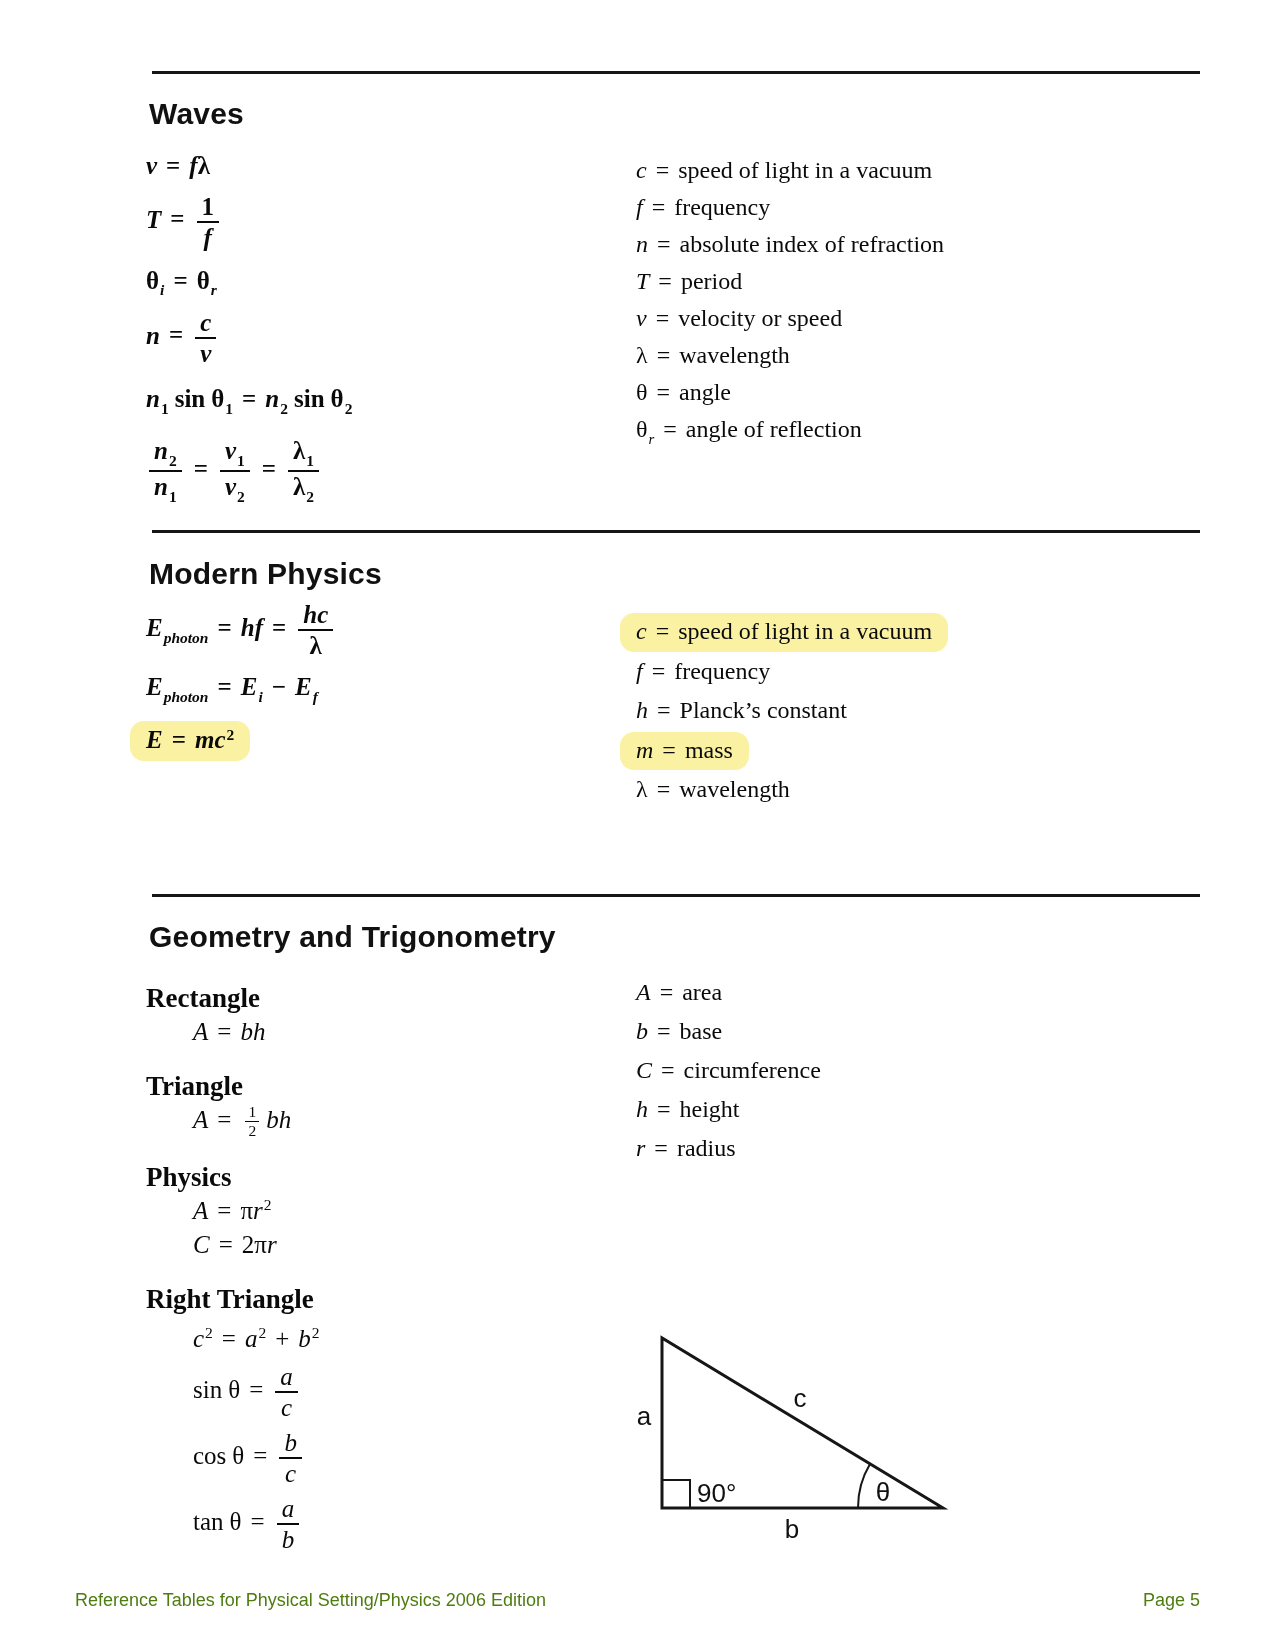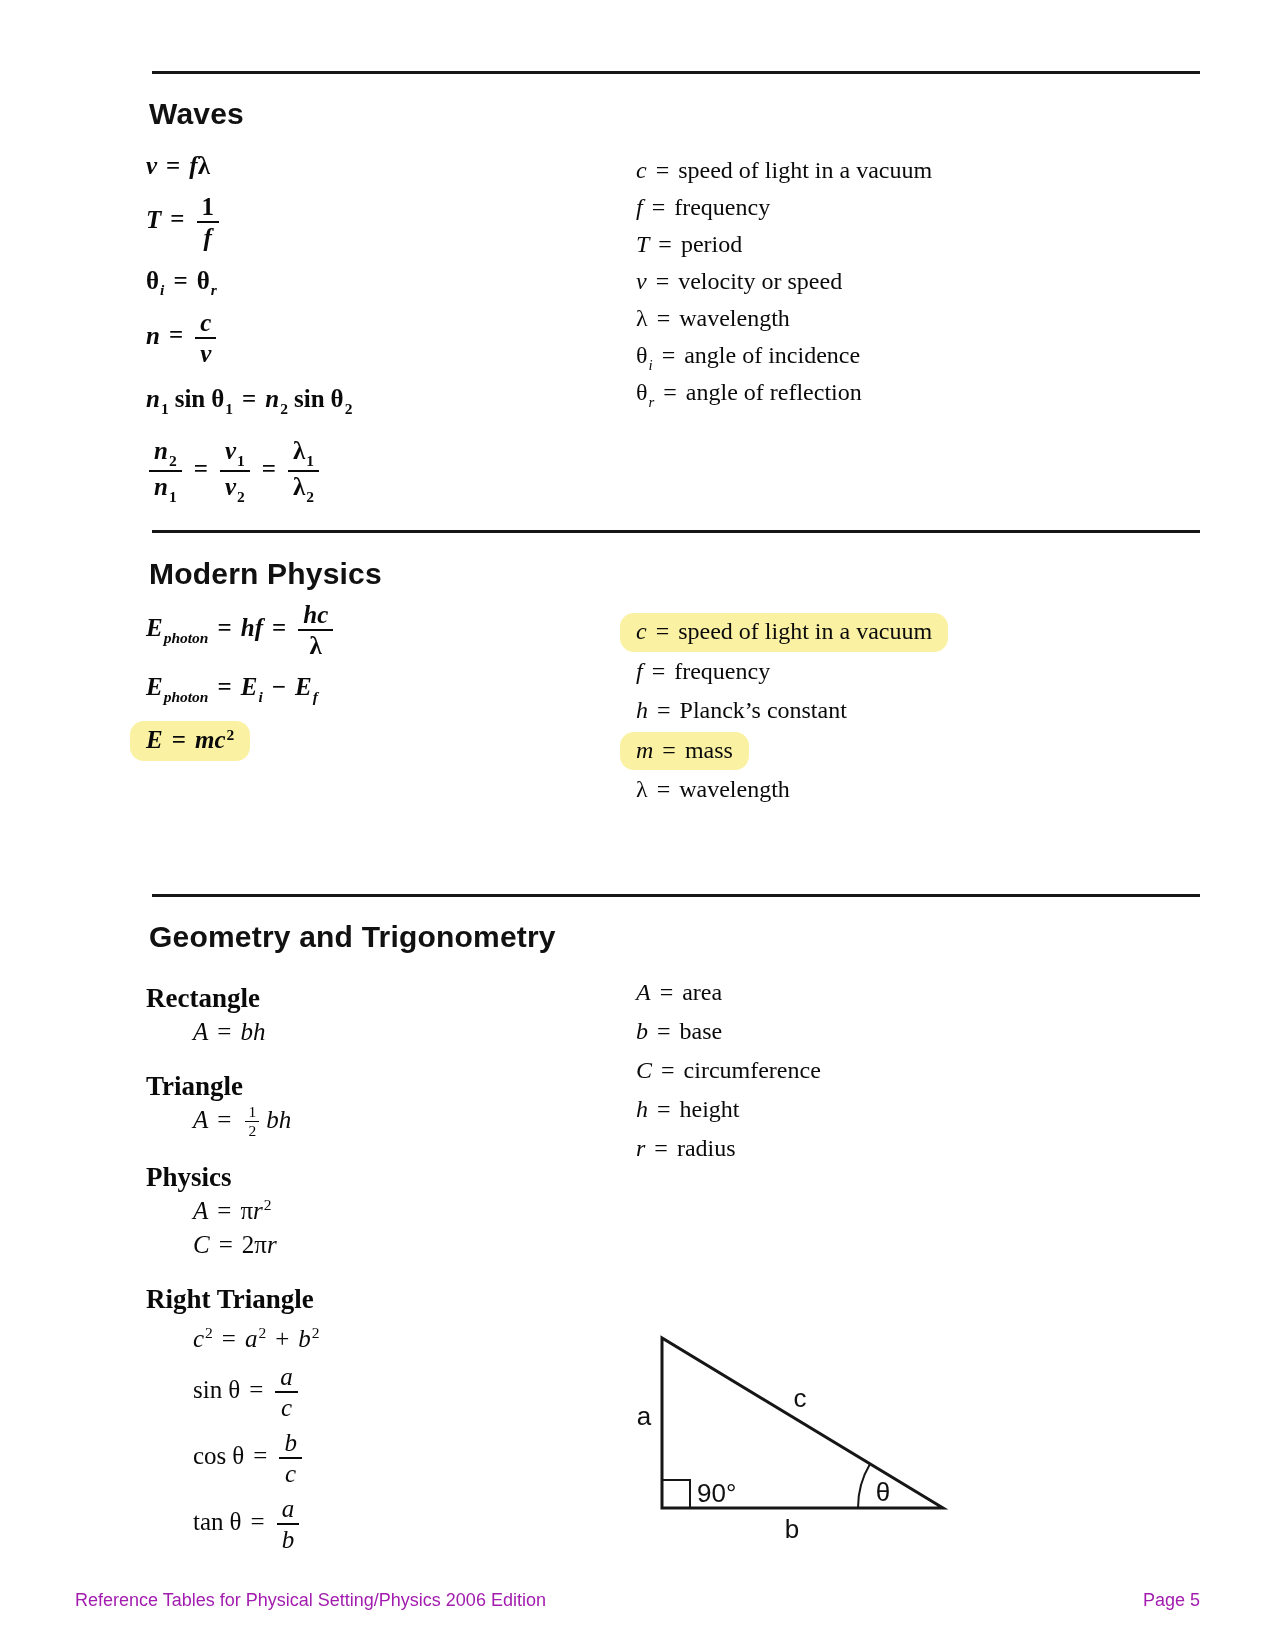--- a/index.html
+++ b/index.html
@@ -68,21 +68,21 @@
     padding:4px 16px 6px; margin-left:-16px; line-height:1.2; white-space:nowrap;
   }
 
   
   #diagram { position:absolute; left:580px; top:1255px; }
   #diagram text { font-family:"Liberation Sans", sans-serif; font-size:26px; fill:#111; }
 
   
   .footer-text {
     position:absolute; top:1590px; font-family:"Liberation Sans", sans-serif;
-    font-size:18px; color:#a21caf;
+    font-size:18px; color:#4d7c0f;
   }
   #footer-left { left:75px; } #footer-right { right:75px; }
 </style>
 </head>
 <body>
 
 <div class="rule" id="rule-waves"></div>
 <h2 class="sec-title" id="waves-title">Waves</h2>
 <div id="waves-formulas">
     <div class="formula"><span class="mi">v</span><span class="mo">=</span><span class="mi">f</span><span class="mg">λ</span></div>
@@ -103,24 +103,25 @@
         <span class="mnum"><span class="mwrap"><span class="mi">v</span><span class="msub"><span class="mr">1</span></span></span></span>
         <span class="mden"><span class="mwrap"><span class="mi">v</span><span class="msub"><span class="mr">2</span></span></span></span>
       </span><span class="mo">=</span><span class="mfrac">
         <span class="mnum"><span class="mwrap"><span class="mg">λ</span><span class="msub"><span class="mr">1</span></span></span></span>
         <span class="mden"><span class="mwrap"><span class="mg">λ</span><span class="msub"><span class="mr">2</span></span></span></span>
       </span></div>
   </div>
 <div id="waves-defs">
     <div class="def-row"><span class="mi">c</span><span class="mo">=</span><span class="md">speed of light in a vacuum</span></div>
     <div class="def-row"><span class="mi">f</span><span class="mo">=</span><span class="md">frequency</span></div>
+    <div class="def-row"><span class="mi">n</span><span class="mo">=</span><span class="md">absolute index of refraction</span></div>
     <div class="def-row"><span class="mi">T</span><span class="mo">=</span><span class="md">period</span></div>
     <div class="def-row"><span class="mi">v</span><span class="mo">=</span><span class="md">velocity or speed</span></div>
     <div class="def-row"><span class="mg">λ</span><span class="mo">=</span><span class="md">wavelength</span></div>
-    <div class="def-row"><span class="mwrap"><span class="mg">θ</span><span class="msub"><span class="mi">i</span></span></span><span class="mo">=</span><span class="md">angle of incidence</span></div>
+    <div class="def-row"><span class="mg">θ</span><span class="mo">=</span><span class="md">angle</span></div>
     <div class="def-row"><span class="mwrap"><span class="mg">θ</span><span class="msub"><span class="mi">r</span></span></span><span class="mo">=</span><span class="md">angle of reflection</span></div>
   </div>
 
 <div class="rule" id="rule-modern"></div>
 <h2 class="sec-title" id="modern-title">Modern Physics</h2>
 <div id="modern-formulas">
     <div class="formula"><span class="mwrap"><span class="mi">E</span><span class="msub"><span class="mi">photon</span></span></span><span class="mo">=</span><span class="mi">hf</span><span class="mo">=</span><span class="mfrac">
         <span class="mnum"><span class="mi">hc</span></span>
         <span class="mden"><span class="mg">λ</span></span>
       </span></div>

